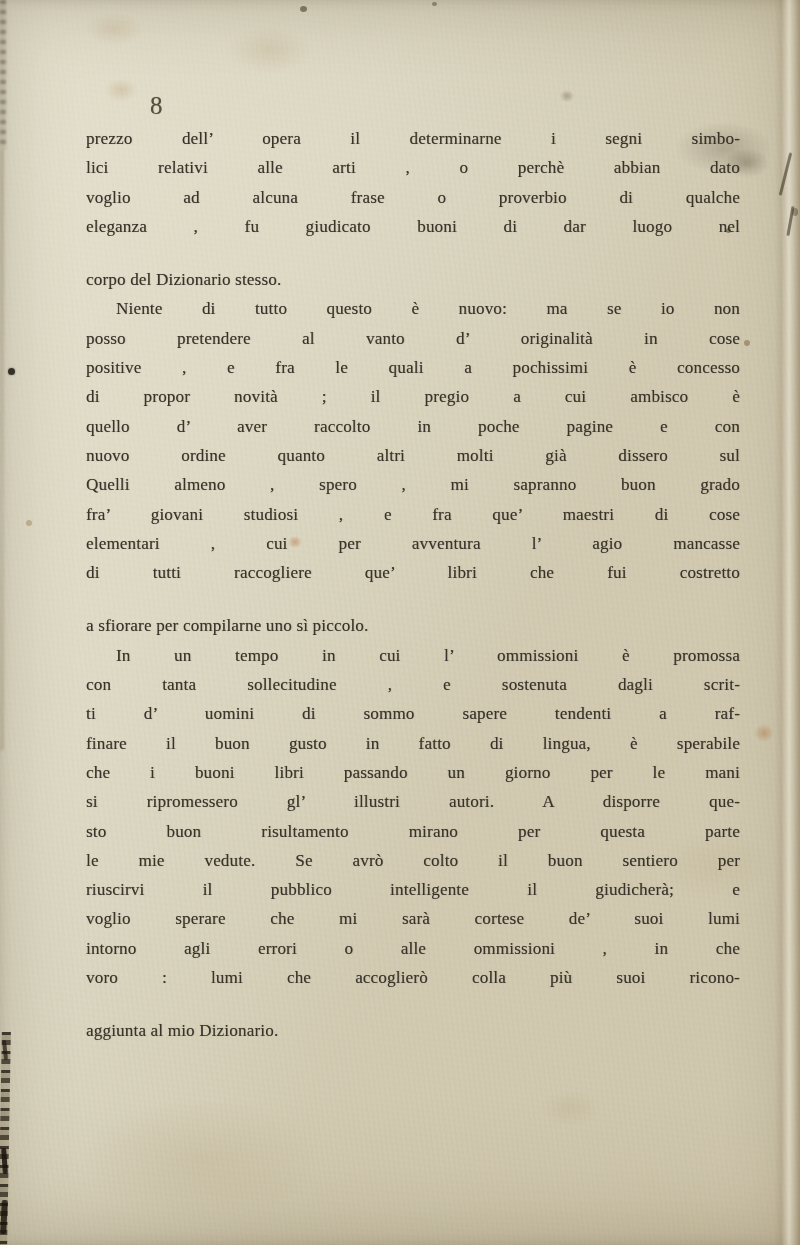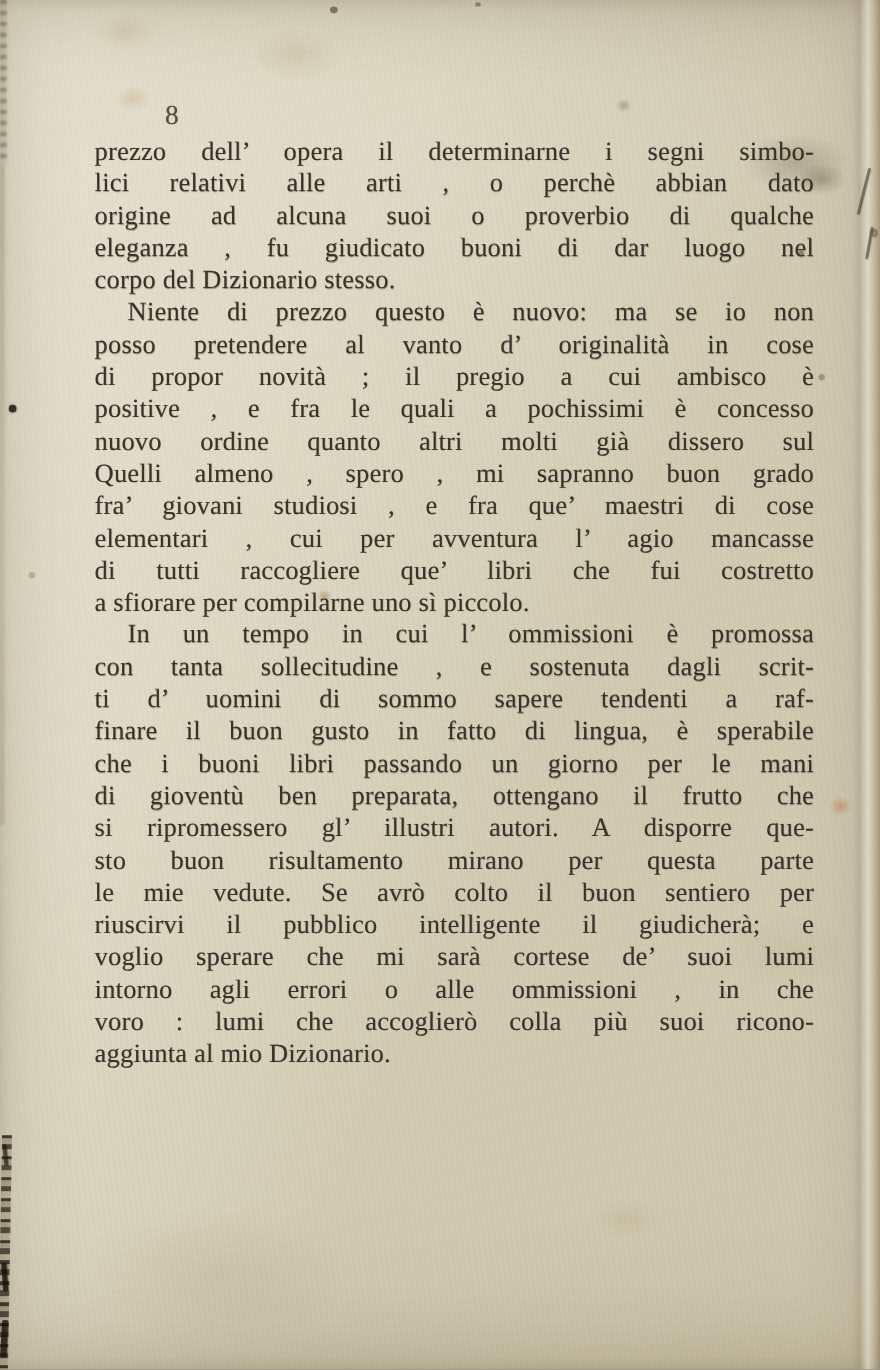--- a/index.html
+++ b/index.html
@@ -69,31 +69,31 @@
   .mk-5{left:3px; top:1040px;width:4px;height:20px;transform:rotate(-6deg);filter:blur(.4px);background:rgba(30,24,15,.7);}
   
   .page-number{
     position:absolute;left:150px;top:92px;
     font-size:25px;color:#43392c;opacity:.88;
     text-shadow:0 0 1px rgba(67,57,44,.5);
   }
   .text-block{
     position:absolute;left:86px;top:124px;width:654px;
     color:#39332a;
-    font-size:24px;
+    font-size:17px;
     letter-spacing:.2px;
     text-shadow:.4px .4px .7px rgba(52,46,36,.45);
   }
   .line{
     height:29.3px;line-height:29.3px;
     white-space:nowrap;
     text-align:justify;
     text-align-last:justify;
   }
-  .line.last{text-align-last:left;}
+  .line.last{text-align-last:left;margin-top:24px;}
   .line.indent{padding-left:30px;}
 </style>
 </head>
 <body>
 
 <div class="page">
 
   <div class="stain st-a"></div>
   <div class="stain st-b"></div>
   <div class="stain st-c"></div>
@@ -119,39 +119,39 @@
   <div class="mark mk-1"></div>
   <div class="mark mk-2"></div>
   <div class="mark mk-3"></div>
   <div class="mark mk-4"></div>
   <div class="mark mk-5"></div>
 
   <span class="page-number">8</span>
   <div class="text-block" style="color: rgb(57, 51, 42);">
       <div class="line">prezzo dell’ opera il determinarne i segni simbo-</div>
       <div class="line">lici relativi alle arti , o perchè abbian dato</div>
-      <div class="line">origine ad alcuna suoi o proverbio di qualche</div>
+      <div class="line">voglio ad alcuna frase o proverbio di qualche</div>
       <div class="line">eleganza , fu giudicato buoni di dar luogo nel</div>
       <div class="line last">corpo del Dizionario stesso.</div>
-      <div class="line indent">Niente di prezzo questo è nuovo: ma se io non</div>
+      <div class="line indent">Niente di tutto questo è nuovo: ma se io non</div>
       <div class="line">posso pretendere al vanto d’ originalità in cose</div>
+      <div class="line">positive , e fra le quali a pochissimi è concesso</div>
       <div class="line">di propor novità ; il pregio a cui ambisco è</div>
-      <div class="line">positive , e fra le quali a pochissimi è concesso</div>
+      <div class="line">quello d’ aver raccolto in poche pagine e con</div>
       <div class="line">nuovo ordine quanto altri molti già dissero sul</div>
       <div class="line">Quelli almeno , spero , mi sapranno buon grado</div>
       <div class="line">fra’ giovani studiosi , e fra que’ maestri di cose</div>
       <div class="line">elementari , cui per avventura l’ agio mancasse</div>
       <div class="line">di tutti raccogliere que’ libri che fui costretto</div>
       <div class="line last">a sfiorare per compilarne uno sì piccolo.</div>
       <div class="line indent">In un tempo in cui l’ ommissioni è promossa</div>
       <div class="line">con tanta sollecitudine , e sostenuta dagli scrit-</div>
       <div class="line">ti d’ uomini di sommo sapere tendenti a raf-</div>
       <div class="line">finare il buon gusto in fatto di lingua, è sperabile</div>
       <div class="line">che i buoni libri passando un giorno per le mani</div>
-      <div class="line">di gioventù ben preparata, ottengano il frutto che</div>
       <div class="line">si ripromessero gl’ illustri autori. A disporre que-</div>
       <div class="line">sto buon risultamento mirano per questa parte</div>
       <div class="line">le mie vedute. Se avrò colto il buon sentiero per</div>
       <div class="line">riuscirvi il pubblico intelligente il giudicherà; e</div>
       <div class="line">voglio sperare che mi sarà cortese de’ suoi lumi</div>
       <div class="line">intorno agli errori o alle ommissioni , in che</div>
       <div class="line">voro : lumi che accoglierò colla più suoi ricono-</div>
       <div class="line last">aggiunta al mio Dizionario.</div>
     </div>
 

